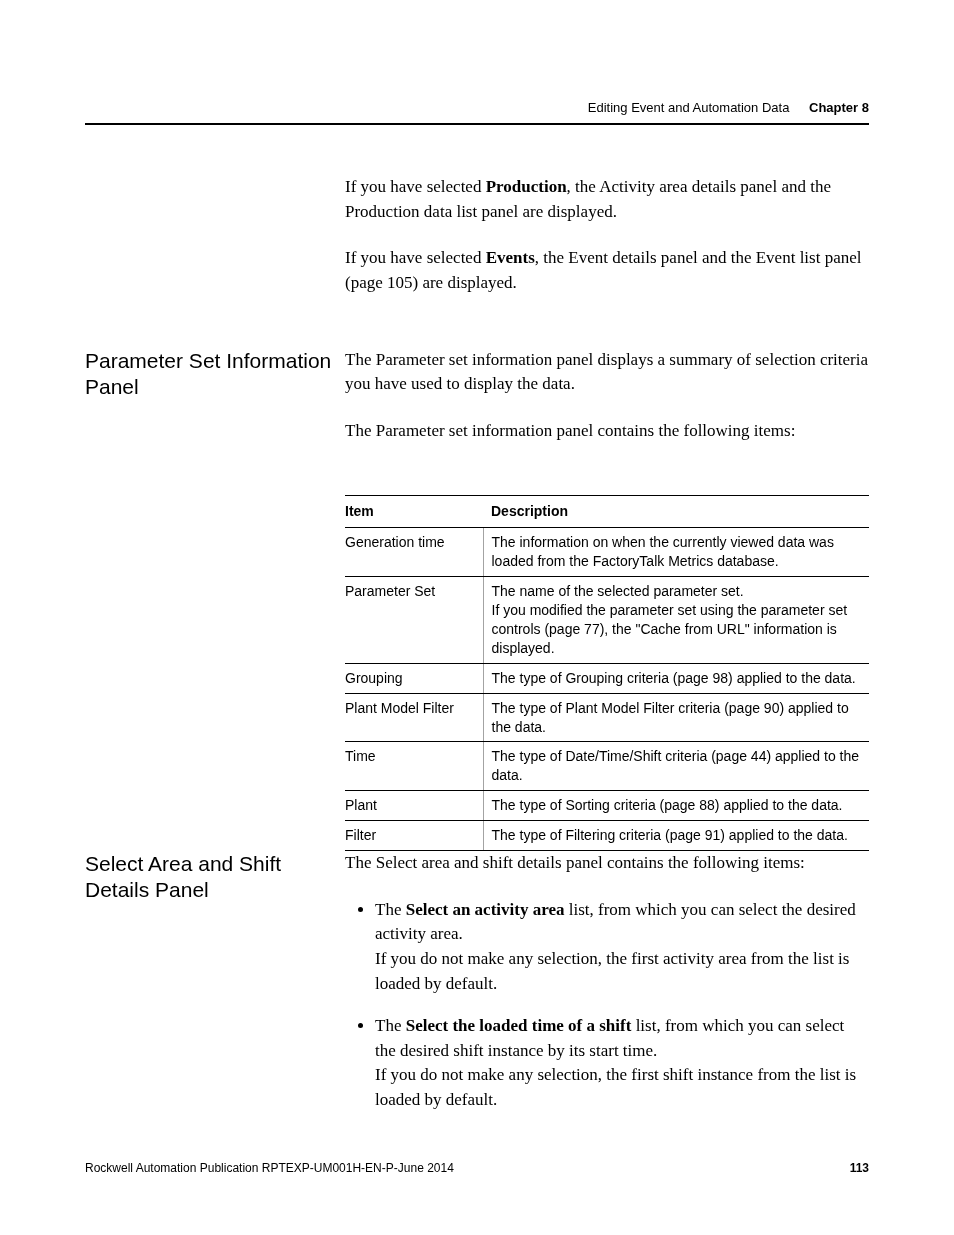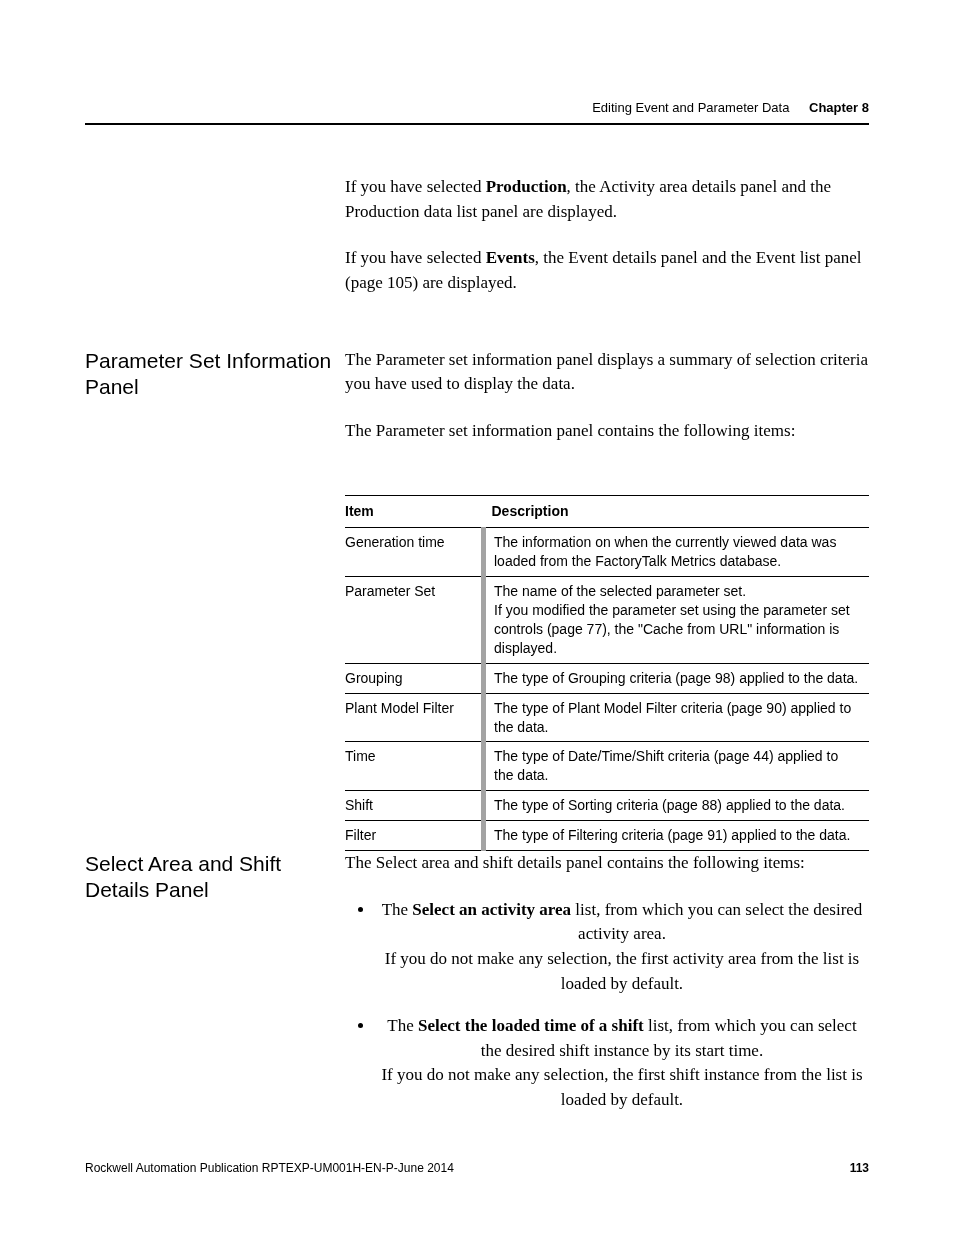--- a/index.html
+++ b/index.html
@@ -80,34 +80,33 @@
   }
   table td {
     border-bottom: 1px solid #000;
     padding: 5px 8px 5px 0;
     vertical-align: top;
   }
   table td:first-child, table th:first-child {
     width: 130px;
   }
   table td:first-child {
-    border-right: 5px solid #a3a3a3;
+    border-right: 1px solid #a3a3a3;
     padding-right: 6px;
   }
   table td:nth-child(2), table th:nth-child(2) {
     padding-left: 8px;
   }
   ul.bullets {
     list-style: disc;
     padding-left: 30px;
     margin: 0;
   }
   ul.bullets li {
     margin-bottom: 18px;
-    text-align: center;
   }
   .footer {
     position: absolute;
     bottom: 60px;
     left: 85px;
     right: 85px;
     font-family: Arial, Helvetica, sans-serif;
     font-size: 12px;
     display: flex;
     justify-content: space-between;
@@ -115,21 +114,21 @@
   .footer .pageno {
     font-weight: bold;
   }
 </style>
 </head>
 <body>
 
 <div class="page">
 
   <div class="header">
-    <span>Editing Event and Parameter Data</span>
+    <span>Editing Event and Automation Data</span>
     <span class="chapter-label">Chapter 8</span>
   </div>
   <hr class="header-rule">
 
   <div class="content-block">
     <div class="sidehead"></div>
     <div class="body">
       <p>
         <span>If you have selected </span><span class="bold-inline">Production</span><span>, the Activity area details panel and the Production data list panel are displayed.</span>
       </p>
@@ -171,21 +170,21 @@
         </tr>
         <tr>
           <td>Plant Model Filter</td>
           <td>The type of Plant Model Filter criteria (page 90) applied to the data.</td>
         </tr>
         <tr>
           <td>Time</td>
           <td>The type of Date/Time/Shift criteria (page 44) applied to the data.</td>
         </tr>
         <tr>
-          <td>Shift</td>
+          <td>Plant</td>
           <td>The type of Sorting criteria (page 88) applied to the data.</td>
         </tr>
         <tr>
           <td>Filter</td>
           <td>The type of Filtering criteria (page 91) applied to the data.</td>
         </tr>
       </tbody>
     </table>
   </div>
 

